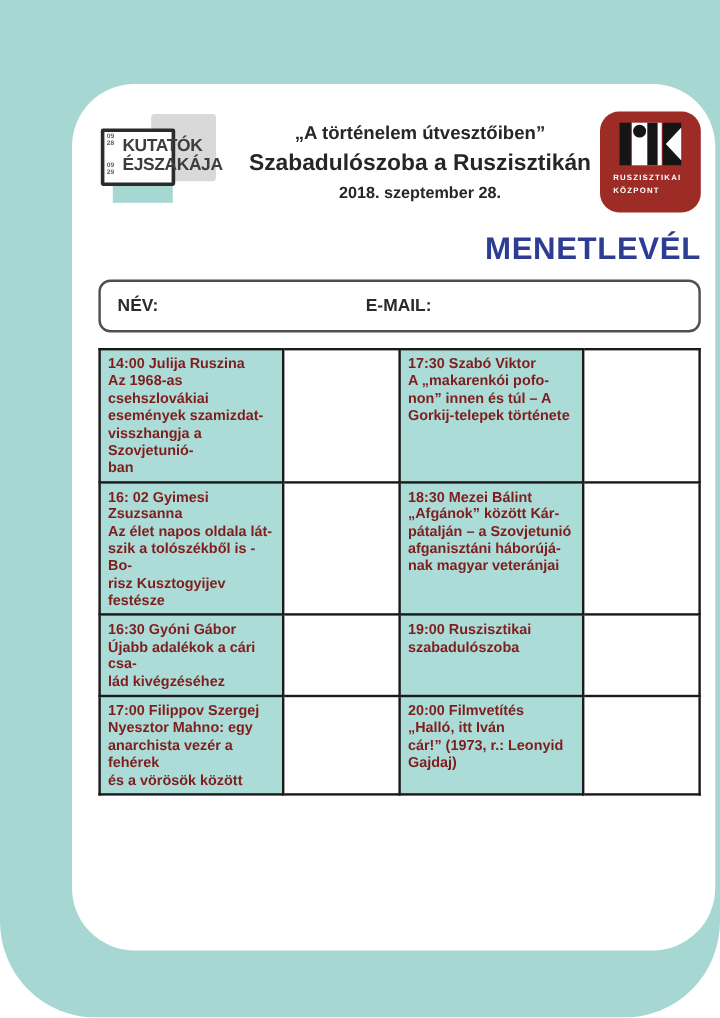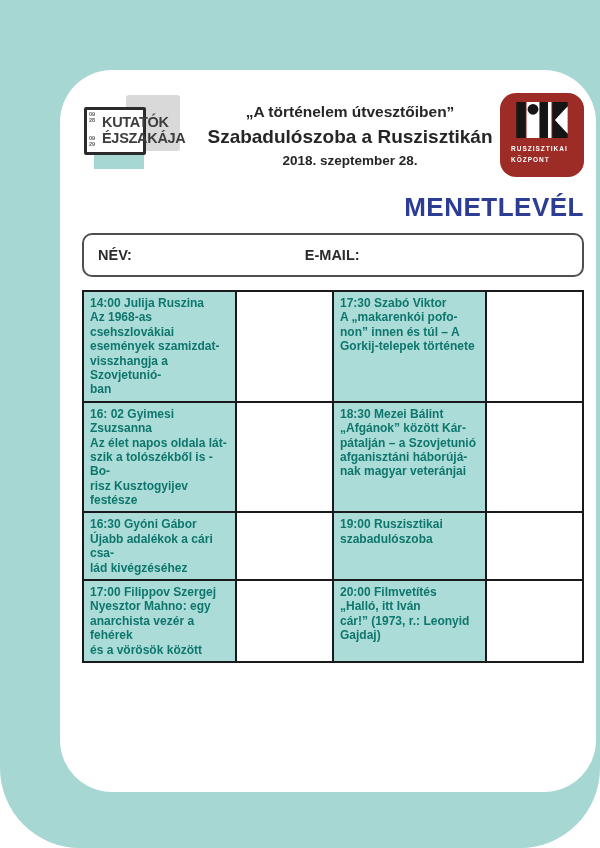--- a/index.html
+++ b/index.html
@@ -42,21 +42,21 @@
   .tagline{text-align:center;color:#141414;font-size:16px;font-weight:800;margin-bottom:14px;}
   
   .formbox{border:2px solid #4f4f4f;border-radius:10px;height:44px;display:flex;align-items:center;
     padding:0 14px;box-sizing:border-box;font-size:14.5px;font-weight:800;color:#2b2b2b;}
   .f-name{width:44%;display:flex;align-items:center;gap:45px;}
   .f-email{flex:1;display:flex;align-items:center;}
   .blank{flex:1;height:26px;}
   
   table.sched{width:100%;border-collapse:collapse;margin-top:13px;}
   table.sched td{border:2px solid #1a1a1a;vertical-align:top;}
-  td.txt{background:#abdcd7;color:#0f766e;font-size:12px;font-weight:bold;line-height:1.2;
+  td.txt{background:#abdcd7;color:#7f1d1d;font-size:12px;font-weight:bold;line-height:1.2;
     padding:4px 4px 4px 6px;white-space:pre-line;}
   td.stamp{background:#ffffff;}
   .c1{width:30.5%;} .c2{width:19.5%;} .c3{width:30.5%;} .c4{width:19.5%;}
   tr.r{height:62px;}
 </style>
 </head>
 <body>
 
 <div class="page">
   <div class="card">

